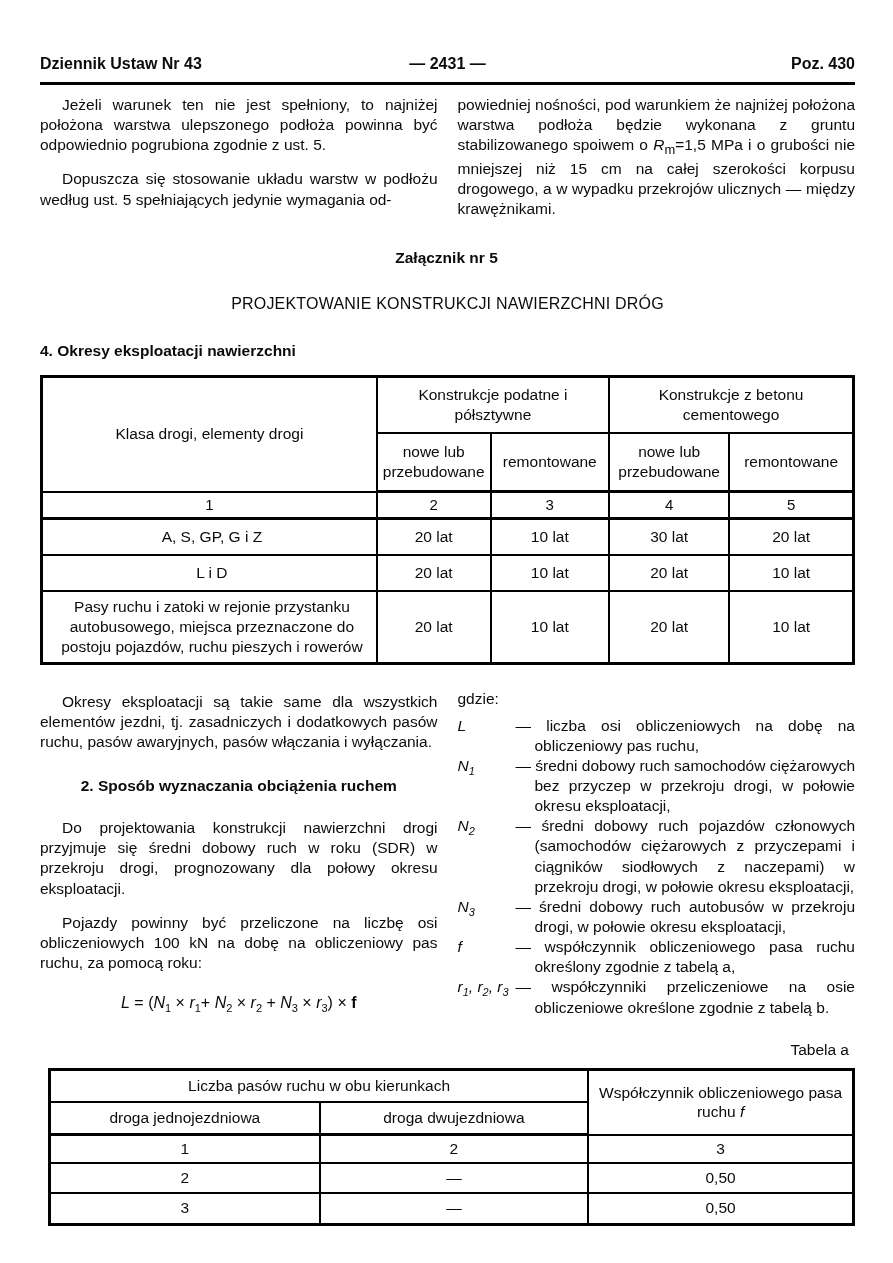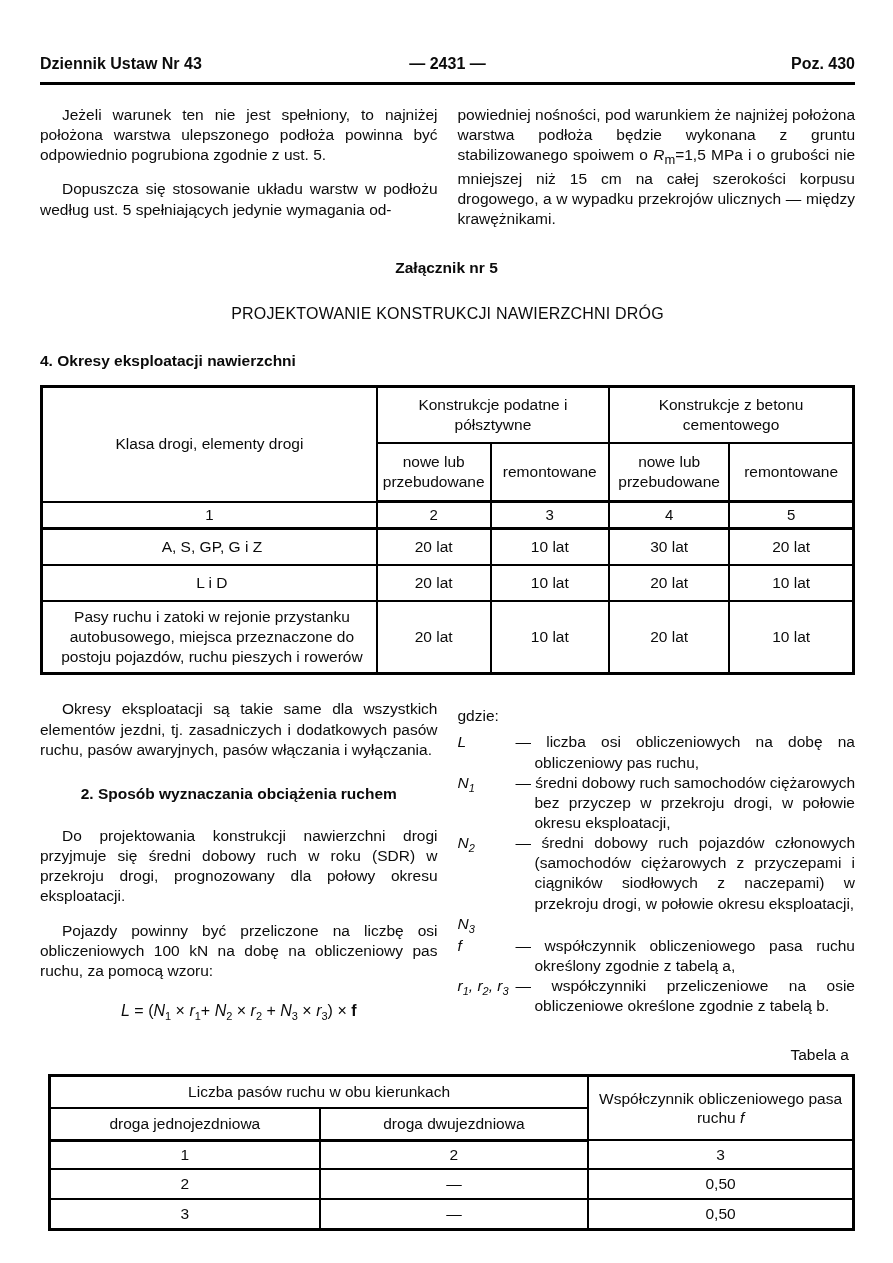--- a/index.html
+++ b/index.html
@@ -17,21 +17,21 @@
   
   .masthead { position: relative; font-weight: bold; font-size: 16px; height: 22px; }
   .masthead .left { position: absolute; left: 0; top: 0; }
   .masthead .center { position: absolute; left: 0; right: 0; top: 0; text-align: center; }
   .masthead .right { position: absolute; right: 0; top: 0; }
   .rule { height: 3px; background: #000; margin-top: 6px; }
 
   
   .two-col { display: flex; gap: 20px; }
   .two-col .col { flex: 1 1 0; text-align: justify; }
-  .intro-cols { margin-top: 20px; }
+  .intro-cols { margin-top: 10px; }
   p { margin: 0; }
   .para { margin-bottom: 0; }
   .para + .para { margin-top: 14px; }
   .indent { text-indent: 22px; }
 
   .annex-label { text-align: center; font-weight: bold; margin-top: 28px; padding-right: 2px; }
   .doc-title { text-align: center; font-size: 16px; font-weight: normal; letter-spacing: 0.2px; margin-top: 26px; }
   .sec1-heading { font-weight: bold; font-size: 15.5px; margin-top: 26px; }
   .sec1-intro { margin-top: 20px; }
 
@@ -141,40 +141,41 @@
         <td>10 lat</td>
       </tr>
     </tbody>
   </table>
 
   <div class="two-col sec2">
     <div class="col">
       <p class="para indent">Okresy eksploatacji są takie same dla wszystkich elementów jezdni, tj. zasadniczych i dodatkowych pasów ruchu, pasów awaryjnych, pasów włączania i wyłączania.</p>
       <div class="sec2-heading">2. Sposób wyznaczania obciążenia ruchem</div>
       <p class="para indent">Do projektowania konstrukcji nawierzchni drogi przyjmuje się średni dobowy ruch w roku (SDR) w przekroju drogi, prognozowany dla połowy okresu eksploatacji.</p>
-      <p class="para indent">Pojazdy powinny być przeliczone na liczbę osi obliczeniowych 100 kN na dobę na obliczeniowy pas ruchu, za pomocą wzoru:</p>
+      <p class="para indent">Pojazdy powinny być przeliczone na liczbę osi obliczeniowych 100 kN na dobę na obliczeniowy pas ruchu, za pomocą roku:</p>
       <div class="formula"><span style="font-style: italic;">L</span><span> = (</span><span style="font-style: italic;">N</span><sub>1</sub><span> × </span><span style="font-style: italic;">r</span><sub>1</sub><span>+ </span><span style="font-style: italic;">N</span><sub>2</sub><span> × </span><span style="font-style: italic;">r</span><sub>2</sub><span> + </span><span style="font-style: italic;">N</span><sub>3</sub><span> × </span><span style="font-style: italic;">r</span><sub>3</sub><span>) × </span><span style="font-weight: bold;">f</span></div>
     </div>
     <div class="col">
       <div class="where-label">gdzie:</div>
 
       <div class="def-row">
         <span class="def-term"><span style="font-style: italic;">L</span></span>
         <span class="def-text">— liczba osi obliczeniowych na dobę na obliczeniowy pas ruchu,</span>
       </div>
       <div class="def-row">
         <span class="def-term"><span style="font-style: italic;">N</span><sub>1</sub></span>
         <span class="def-text">— średni dobowy ruch samochodów ciężarowych bez przyczep w przekroju drogi, w połowie okresu eksploatacji,</span>
       </div>
       <div class="def-row">
         <span class="def-term"><span style="font-style: italic;">N</span><sub>2</sub></span>
         <span class="def-text">— średni dobowy ruch pojazdów członowych (samochodów ciężarowych z przyczepami i ciągników siodłowych z naczepami) w przekroju drogi, w połowie okresu eksploatacji,</span>
       </div>
       <div class="def-row">
         <span class="def-term"><span style="font-style: italic;">N</span><sub>3</sub></span>
+        <span class="def-text">— średni dobowy ruch autobusów w przekroju drogi, w połowie okresu eksploatacji,</span>
       </div>
       <div class="def-row">
         <span class="def-term"><span style="font-style: italic;">f</span></span>
         <span class="def-text">— współczynnik obliczeniowego pasa ruchu określony zgodnie z tabelą a,</span>
       </div>
       <div class="def-row">
         <span class="def-term"><span style="font-style: italic;">r</span><sub>1</sub><span>, </span><span style="font-style: italic;">r</span><sub>2</sub><span>, </span><span style="font-style: italic;">r</span><sub>3</sub></span>
         <span class="def-text">— współczynniki przeliczeniowe na osie obliczeniowe określone zgodnie z tabelą b.</span>
       </div>
     </div>

